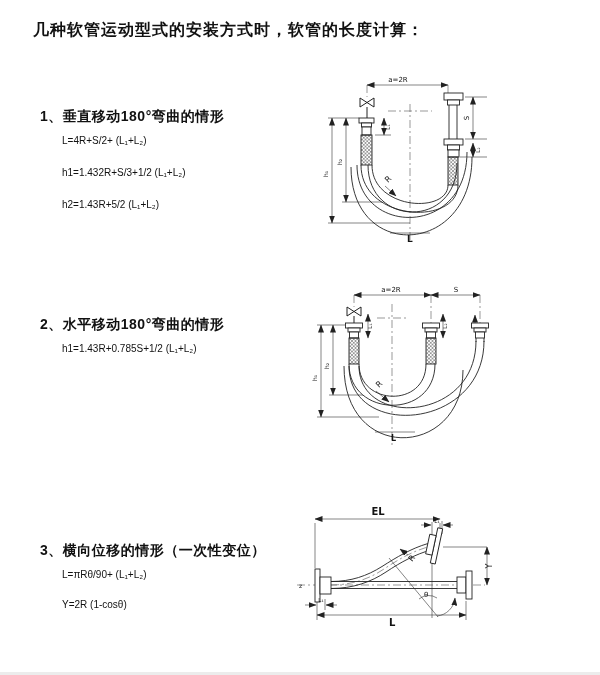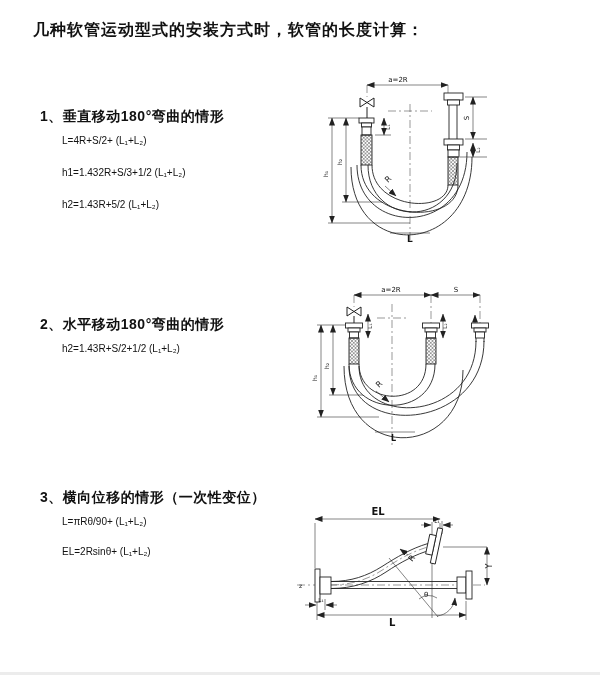--- a/index.html
+++ b/index.html
@@ -8,21 +8,21 @@
     font-family:"Liberation Sans","DejaVu Sans",sans-serif;color:#111;
     overflow:hidden;
   }
   .title{
     position:absolute;left:33px;top:20px;font-size:16px;font-weight:700;
     letter-spacing:1px;
   }
   .section{position:absolute;left:40px;}
   .sec1{top:108px;}
   .sec2{top:304px;margin-top:12px;}
-  .sec3{top:489px;}
+  .sec3{top:542px;}
   .heading{font-size:14px;font-weight:700;margin:0 0 9px 0;letter-spacing:0.5px;}
   .formula{font-size:10px;height:32px;padding-left:22px;white-space:nowrap;}
   .sec3 .formula{height:30px;}
   .diagram{position:absolute;}
   .d1{left:306px;top:66px;}
   .d2{left:303px;top:278px;}
   .d3{left:285px;top:498px;}
   svg{display:block;}
   svg text{fill:#141414;font-family:"DejaVu Sans",sans-serif;}
   .scan-edge{position:absolute;left:0;bottom:0;width:100%;height:3px;background:#ececec;}
@@ -34,27 +34,27 @@
 
 <div class="section sec1">
   <div class="heading">1、垂直移动180°弯曲的情形</div>
   <div class="formula">L=4R+S/2+ (L₁+L₂)</div>
   <div class="formula">h1=1.432R+S/3+1/2 (L₁+L₂)</div>
   <div class="formula">h2=1.43R+5/2 (L₁+L₂)</div>
 </div>
 
 <div class="section sec2">
   <div class="heading">2、水平移动180°弯曲的情形</div>
-  <div class="formula">h2=1.43R+S/2+1/2 (L₁+L₂)</div>
+  <div class="formula">h1=1.43R+0.785S+1/2 (L₁+L₂)</div>
 </div>
 
 <div class="section sec3">
   <div class="heading">3、横向位移的情形（一次性变位）</div>
   <div class="formula">L=πRθ/90+ (L₁+L₂)</div>
-  <div class="formula">EL=2Rsinθ+ (L₁+L₂)</div>
+  <div class="formula">Y=2R (1-cosθ)</div>
 </div>
 
 <div class="diagram d1">
 <svg width="292" height="196" viewBox="0 0 292 196">
   <defs>
     <marker id="ar1" markerWidth="8" markerHeight="6" refX="7.5" refY="3" orient="auto-start-reverse" markerUnits="userSpaceOnUse">
       <path d="M0,0L8,3L0,6Z" fill="#222"></path>
     </marker>
     <pattern id="hx1" width="3.5" height="3.5" patternUnits="userSpaceOnUse">
       <path d="M0,0L3.5,3.5 M3.5,0L0,3.5" stroke="#444" stroke-width="0.5"></path>

